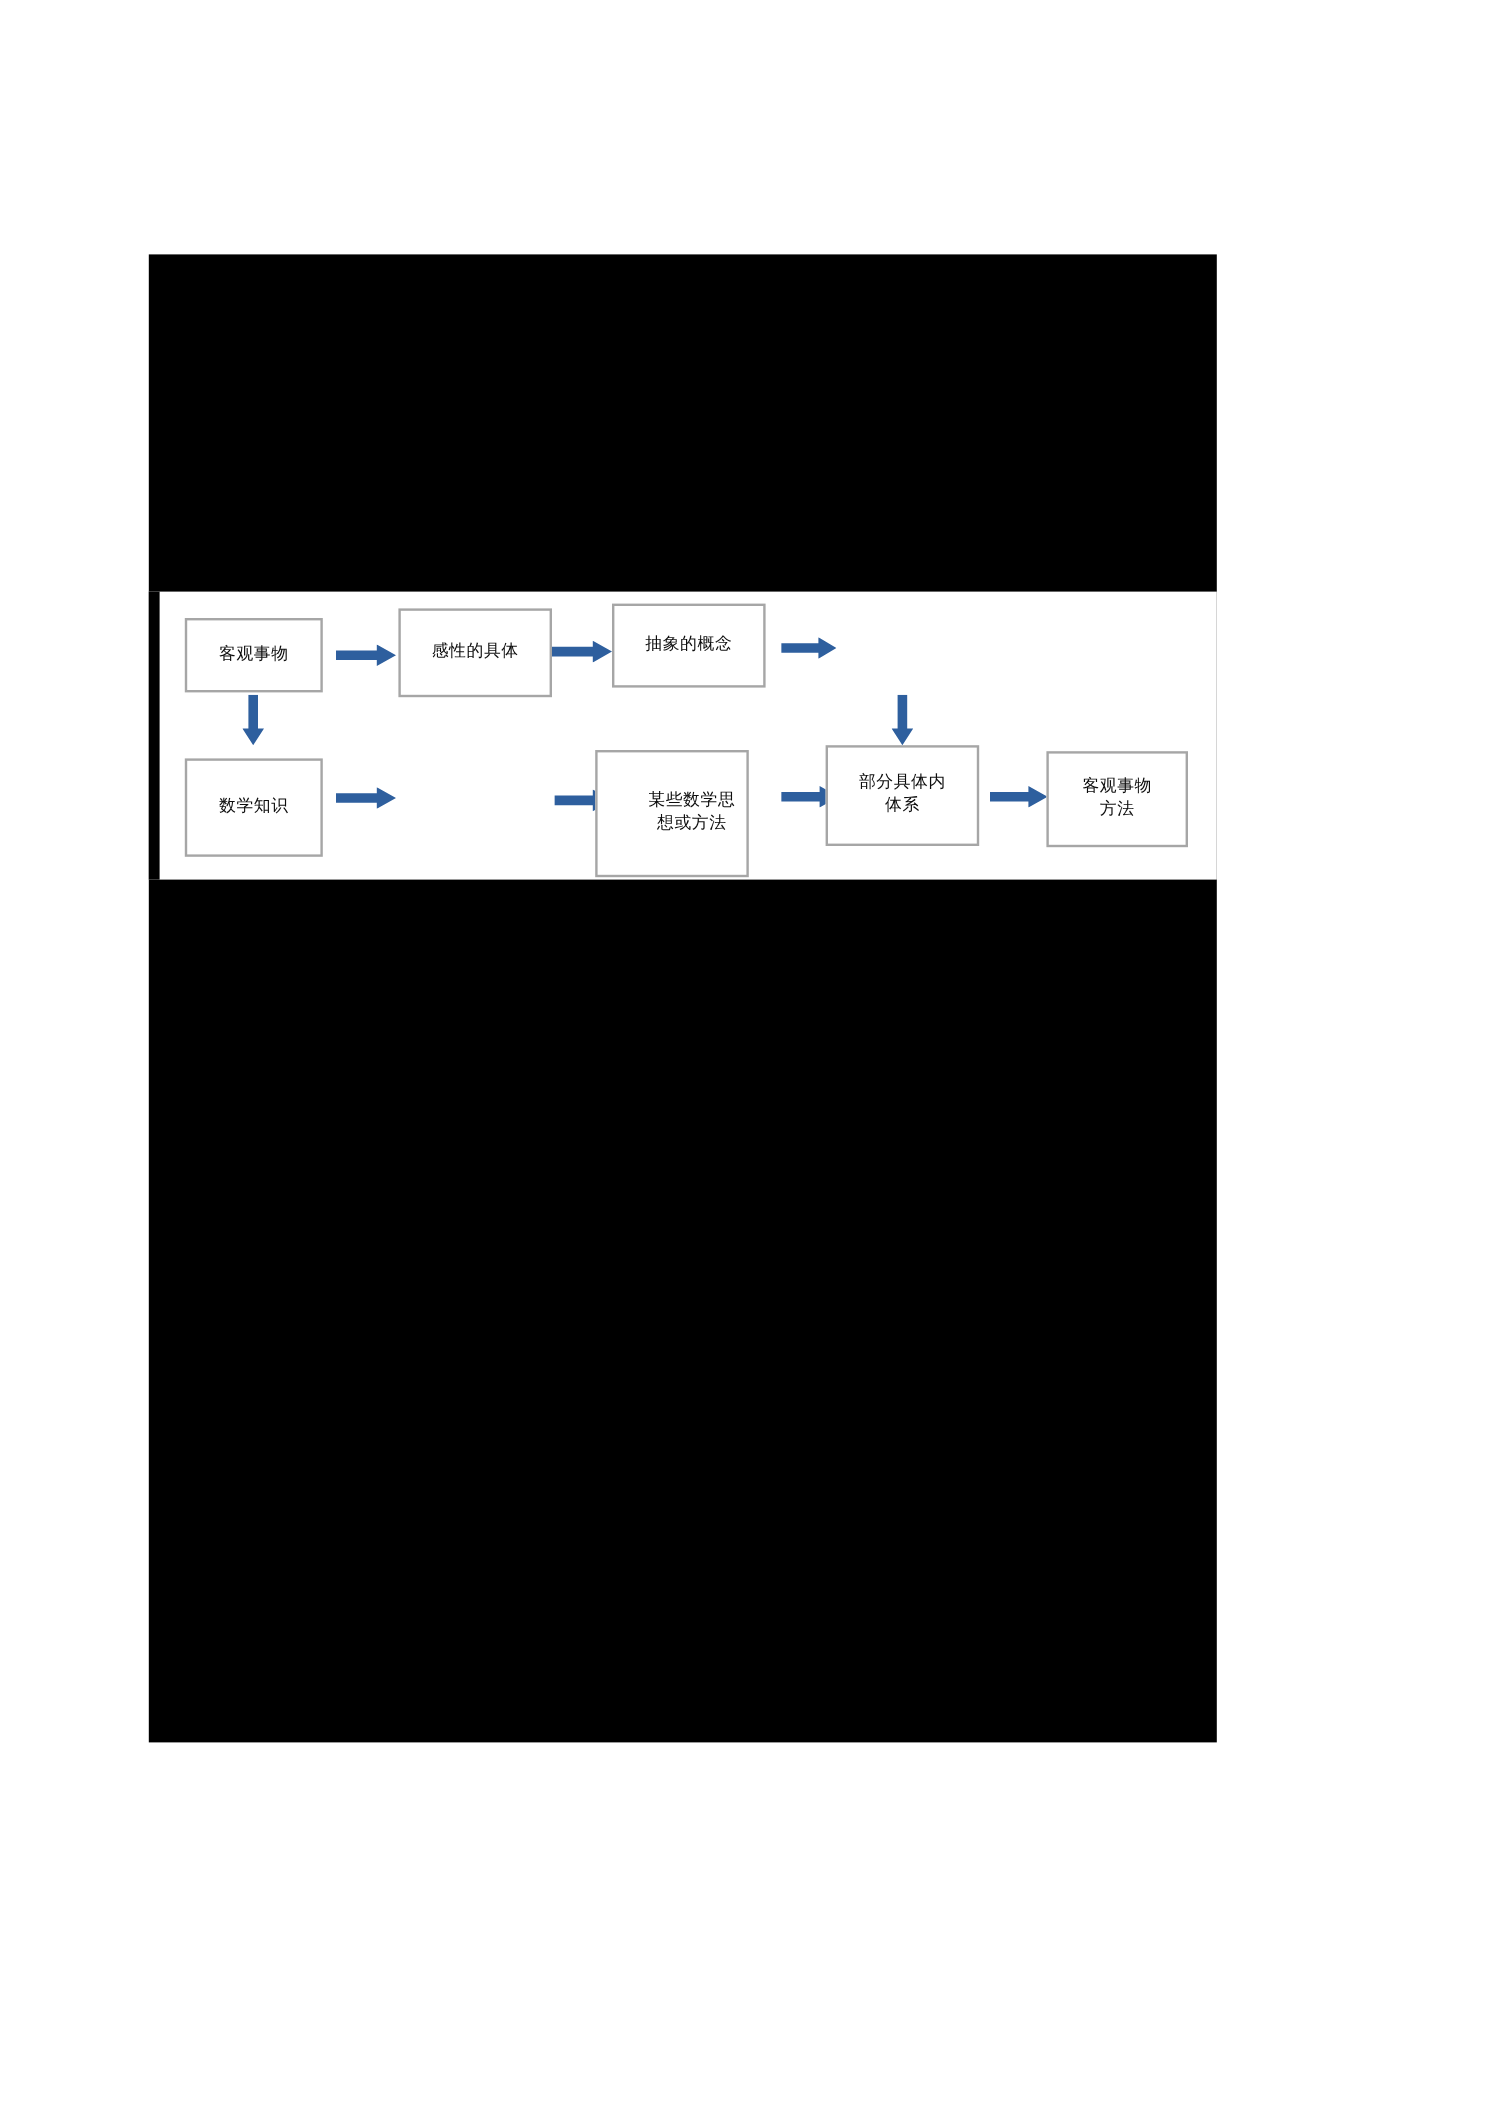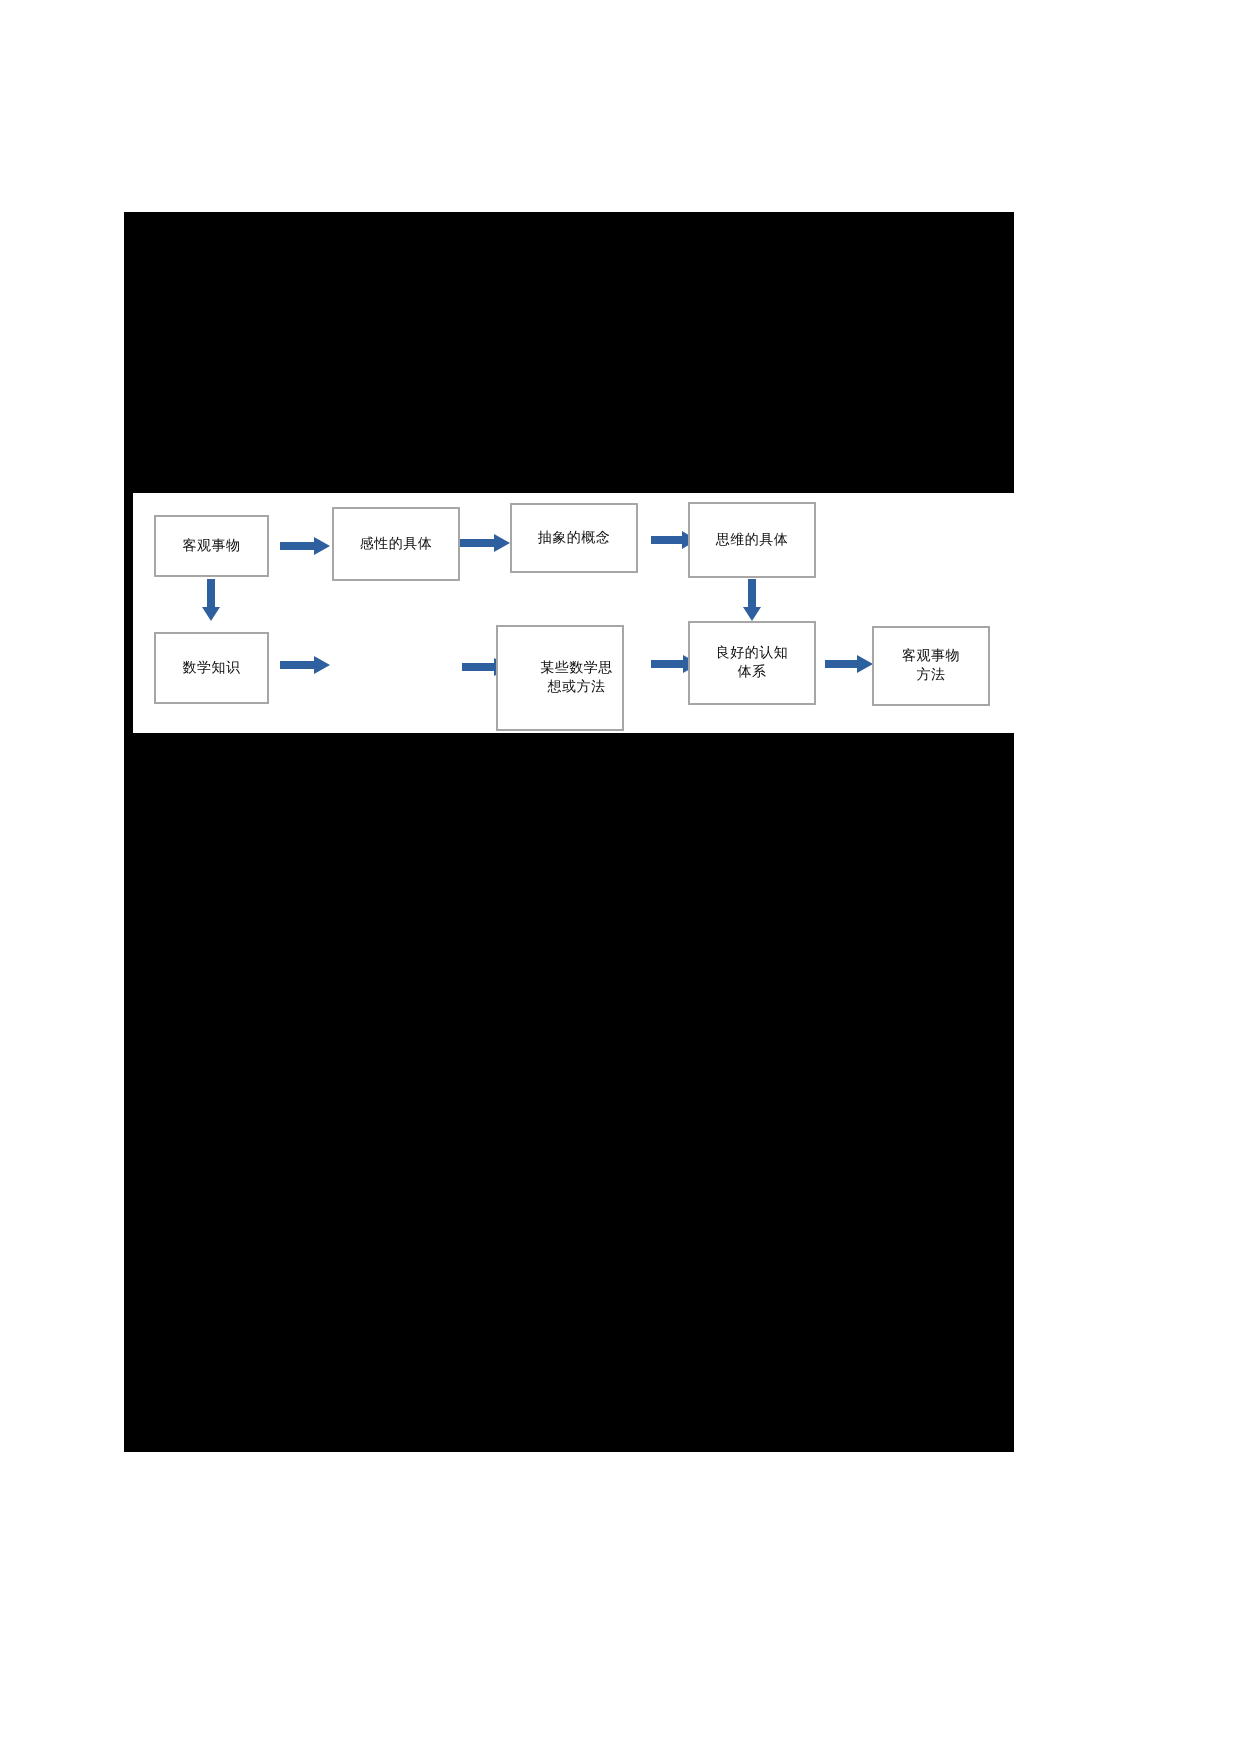--- a/index.html
+++ b/index.html
@@ -99,37 +99,34 @@
   <div class="flow-box" style="left:386px; top:10px; width:128px; height:70px;">
     <span class="box-label">抽象的概念</span>
   </div>
 
   <div class="arrow-right" style="left:527px; top:38px;">
     <svg width="46" height="18" viewBox="0 0 46 18">
       <path d="M0 5 H31 V0 L46 9 L31 18 V13 H0 Z" fill="#2e5f9e"></path>
     </svg>
   </div>
 
-  <div class="flow-box" style="left:564px; top:9px; width:128px; height:76px;">
-    <span class="box-label">思维的具体</span>
-  </div>
 
   <div class="arrow-down" style="left:78px; top:86px;">
     <svg width="18" height="42" viewBox="0 0 18 42">
       <path d="M5 0 H13 V28 H18 L9 42 L0 28 H5 Z" fill="#2e5f9e"></path>
     </svg>
   </div>
 
   <div class="arrow-down" style="left:619px; top:86px;">
     <svg width="18" height="42" viewBox="0 0 18 42">
       <path d="M5 0 H13 V28 H18 L9 42 L0 28 H5 Z" fill="#2e5f9e"></path>
     </svg>
   </div>
 
-  <div class="flow-box" style="left:30px; top:139px; width:115px; height:72px;">
+  <div class="flow-box" style="left:30px; top:139px; width:115px; height:82px;">
     <span class="box-label">数学知识</span>
   </div>
 
   <div class="arrow-right" style="left:156px; top:163px;">
     <svg width="50" height="18" viewBox="0 0 50 18">
       <path d="M0 5 H34 V0 L50 9 L34 18 V13 H0 Z" fill="#2e5f9e"></path>
     </svg>
   </div>
 
 
@@ -144,21 +141,21 @@
 想或方法</span>
   </div>
 
   <div class="arrow-right" style="left:527px; top:162px;">
     <svg width="48" height="18" viewBox="0 0 48 18">
       <path d="M0 5 H32 V0 L48 9 L32 18 V13 H0 Z" fill="#2e5f9e"></path>
     </svg>
   </div>
 
   <div class="flow-box" style="left:564px; top:128px; width:128px; height:84px;">
-    <span class="box-label">良好的认知
+    <span class="box-label">部分具体内
 体系</span>
   </div>
 
   <div class="arrow-right" style="left:701px; top:162px;">
     <svg width="48" height="18" viewBox="0 0 48 18">
       <path d="M0 5 H32 V0 L48 9 L32 18 V13 H0 Z" fill="#2e5f9e"></path>
     </svg>
   </div>
 
   <div class="flow-box" style="left:748px; top:133px; width:118px; height:80px;">

